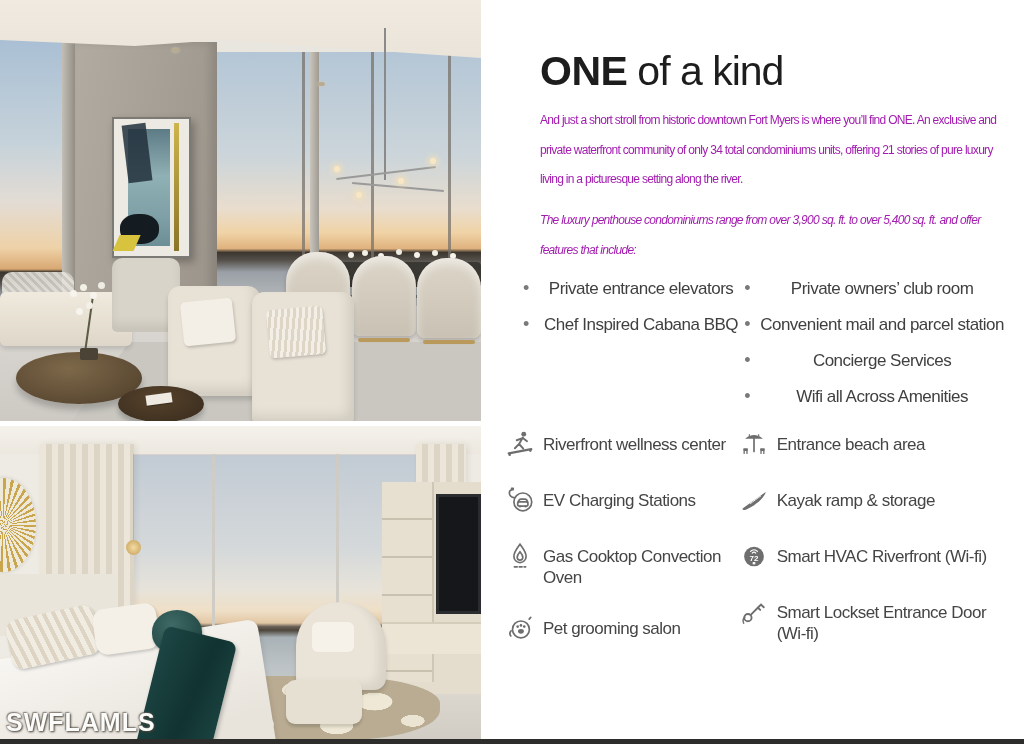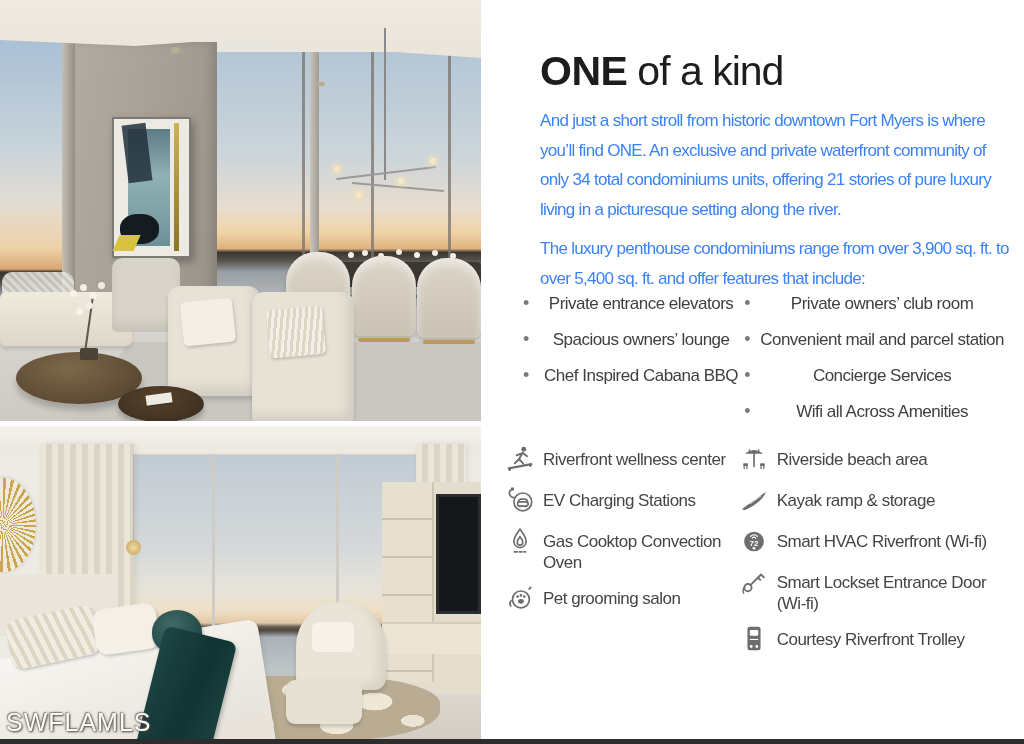--- a/index.html
+++ b/index.html
@@ -14,34 +14,34 @@
     position:absolute; left:481px; top:0; width:543px; height:739px;
     background:#ffffff; padding:34px 20px 0 59px; color:#474747; overflow:visible;
   }
   .panel h1 {
     margin:14px 0 12px; font-size:41px; line-height:46px; color:#1d1d1d;
     font-weight:400; letter-spacing:-1px; white-space:nowrap;
   }
   .panel h1 .tb { font-weight:800; letter-spacing:-0.5px; }
   .panel h1 .tr { margin-left:10px; }
   .para {
-    font-size:17px; line-height:29.5px; letter-spacing:-0.7px;
-    width:474px; color:#3b82f6;
+    font-size:12px; line-height:29.5px; letter-spacing:-0.7px;
+    width:474px; color:#a21caf;
   }
   .para.intro { margin-bottom:10px; }
-  .para.sizes { margin-bottom:0; line-height:30px; }
+  .para.sizes { margin-bottom:14px; line-height:30px;font-style:italic; }
 
   .bullets { display:flex; margin-left:-18px; font-size:17px; letter-spacing:-0.5px; color:#404040; }
   .bullets ul { list-style:none; }
   .bullets ul.bleft { width:243px; }
   .bullets li { position:relative; padding-left:17px; line-height:20px; margin-bottom:16px; white-space:nowrap;text-align:center; }
   .bullets li::before { content:"•"; position:absolute; left:1px; top:-1px; color:#7a7a7a; font-size:18px; }
 
   .amenities { display:flex; margin-left:-36px; margin-top:6px; }
-  .acol { display:flex; flex-direction:column; }
+  .acol { display:flex; flex-direction:column;gap:15px; }
   .acol.aleft { width:243px; }
   .amenity { display:flex; align-items:flex-start; margin-bottom:10px; min-height:31px; }
   .aicon { flex:0 0 32px; width:32px; height:30px; margin-right:7px; display:flex; align-items:center; justify-content:center; }
   .aicon svg { width:30px; height:30px; }
   .alabel { font-size:17px; line-height:21px; letter-spacing:-0.5px; color:#454545; padding-top:5px; max-width:198px; }
   .acol.aright .alabel { max-width:238px; }
 
   
   .photo-top { position:absolute; left:0; top:0; width:481px; height:421px; overflow:hidden; background:#e9e6e0; }
   .lr-sky-left { position:absolute; left:0; top:38px; width:62px; height:300px;
@@ -131,21 +131,21 @@
   .br-pillow-teal { position:absolute; left:152px; top:184px; width:50px; height:44px; border-radius:50% 50% 46% 46%;
     background:radial-gradient(circle at 40% 35%,#3f6a66,#234a47 75%); box-shadow:1px 2px 3px rgba(0,0,0,.25); }
   .br-throw { position:absolute; left:146px; top:206px; width:74px; height:152px; transform:rotate(14deg); border-radius:8px;
     background:linear-gradient(100deg,#1d4644,#113331 55%,#1d4644); box-shadow:2px 2px 4px rgba(0,0,0,.25); }
   .br-chair { position:absolute; left:296px; top:176px; width:90px; height:88px; background:#eae4d8; border-radius:44px 44px 12px 12px;
     box-shadow:inset -8px -6px 10px rgba(0,0,0,.08),0 3px 4px rgba(0,0,0,.15); }
   .br-chair-pillow { position:absolute; left:312px; top:196px; width:42px; height:30px; background:#f6f2ea; border-radius:6px; }
   .br-ottoman { position:absolute; left:286px; top:254px; width:76px; height:44px; background:#e6e0d3; border-radius:9px; box-shadow:0 3px 3px rgba(0,0,0,.15); }
 
   .watermark {
-    position:absolute; left:6px; top:708px; font-size:25px; font-weight:normal; letter-spacing:1px;
+    position:absolute; left:6px; top:708px; font-size:25px; font-weight:bold; letter-spacing:1px;
     color:#fbfbf9; text-shadow:0 0 3px rgba(92,86,76,.95), 1px 1px 2px rgba(64,58,50,.85), -1px -1px 1px rgba(110,104,94,.6);
   }
   .bottom-bar { position:absolute; left:0; top:739px; width:1024px; height:5px; background:#2d2d2b; }
 </style>
 </head>
 <body>
 
 <div class="page">
 
   <div class="photo-top">
@@ -227,21 +227,20 @@
 
   <div class="panel">
     <h1><span class="tb">ONE</span><span class="tr">of a kind</span></h1>
 
     <p class="para intro">And just a short stroll from historic downtown Fort Myers is where you’ll find ONE. An exclusive and private waterfront community of only 34 total condominiums units, offering 21 stories of pure luxury living in a picturesque setting along the river.</p>
     <p class="para sizes">The luxury penthouse condominiums range from over 3,900 sq. ft. to over 5,400 sq. ft. and offer features that include:</p>
 
     <div class="bullets">
       <ul class="bleft">
         <li>Private entrance elevators</li>
-        <li>Spacious owners’ lounge</li>
         <li>Chef Inspired Cabana BBQ</li>
       </ul>
       <ul class="bright">
         <li>Private owners’ club room</li>
         <li>Convenient mail and parcel station</li>
         <li>Concierge Services</li>
         <li>Wifi all Across Amenities</li>
       </ul>
     </div>
 
@@ -310,21 +309,21 @@
             <svg viewBox="0 0 32 32" fill="none" stroke="#6e6e6e" stroke-width="1.8" stroke-linecap="round">
               <path d="M6.5 10.5 Q16 2.5 25.5 10.5 Z" fill="#6e6e6e" stroke="none"></path>
               <path d="M11 9 v-3 M21 9 v-3" stroke-width="1.2"></path>
               <path d="M16 10 V24"></path>
               <rect x="4.5" y="20.5" width="5" height="3" rx="0.8" fill="#6e6e6e" stroke="none"></rect>
               <path d="M5.5 23.5 v2.5 M8.5 23.5 v2.5" stroke-width="1.4"></path>
               <rect x="22.5" y="20.5" width="5" height="3" rx="0.8" fill="#6e6e6e" stroke="none"></rect>
               <path d="M23.5 23.5 v2.5 M26.5 23.5 v2.5" stroke-width="1.4"></path>
             </svg>
           </span>
-          <span class="alabel">Riverside beach area</span>
+          <span class="alabel">Entrance beach area</span>
         </div>
 
         <div class="amenity">
           <span class="aicon">
             <svg viewBox="0 0 32 32" fill="none">
               <path d="M3.5 25.5 C9 21 22 12 28.5 7.5 C27.5 13 17 22.5 7 26.5 C5.5 27 4 26.5 3.5 25.5 Z" fill="#6e6e6e"></path>
               <path d="M12 20 C15 17.5 20 14 23.5 11.5" stroke="#ffffff" stroke-width="1"></path>
             </svg>
           </span>
           <span class="alabel">Kayak ramp &amp; storage</span>
@@ -346,32 +345,20 @@
           <span class="aicon">
             <svg viewBox="0 0 32 32" fill="none" stroke="#6e6e6e" stroke-width="2" stroke-linecap="round">
               <circle cx="9.5" cy="22" r="3.9"></circle>
               <path d="M12.5 19 L23.5 8 M20 11.2 l2.6 2.6 M23.5 8 l2.9 2.9"></path>
               <path d="M5 28 q-1.8 -4 1.2 -6.5" stroke-width="1.5"></path>
             </svg>
           </span>
           <span class="alabel">Smart Lockset Entrance Door (Wi-fi)</span>
         </div>
 
-        <div class="amenity">
-          <span class="aicon">
-            <svg viewBox="0 0 32 32" fill="none">
-              <rect x="9" y="3" width="14" height="25" rx="2.5" fill="#6e6e6e"></rect>
-              <rect x="11.5" y="6.5" width="9" height="6" rx="1" fill="#ffffff"></rect>
-              <path d="M11.5 16.5 h9" stroke="#ffffff" stroke-width="1.2"></path>
-              <circle cx="13" cy="24" r="1.5" fill="#ffffff"></circle>
-              <circle cx="19" cy="24" r="1.5" fill="#ffffff"></circle>
-            </svg>
-          </span>
-          <span class="alabel">Courtesy Riverfront Trolley</span>
-        </div>
 
       </div>
     </div>
   </div>
 
   <div class="watermark">SWFLAMLS</div>
   <div class="bottom-bar"></div>
 </div>
 
 </body></html>

